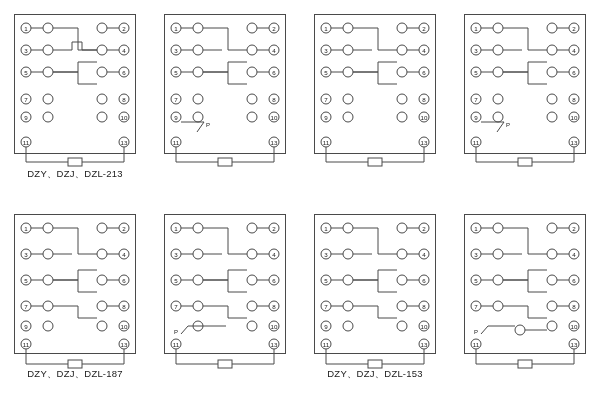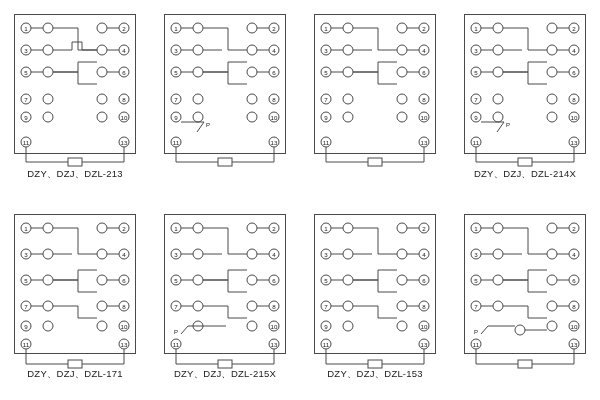--- a/index.html
+++ b/index.html
@@ -278,21 +278,20 @@
         </g>
         <g class="wire">
           <path d="M12 133 V148 H54"></path>
           <path d="M110 133 V148 H68"></path>
           <path d="M17 108 H40 M40 108 L33 118"></path>
         </g>
         <text class="ptext" x="42" y="113">P</text>
         <rect class="coilbox" x="54" y="144" width="14" height="8"></rect>
       </svg>
     </div>
-    <div class="caption">DZY、DZJ、DZL-214X</div>
   </div>
 
   <div class="cell" style="left:0px;top:200px;">
     <div class="diagram">
       <div class="frame"></div>
       <svg width="122" height="140" viewBox="0 0 122 140">
         <g>
           <circle class="term" cx="12" cy="14" r="5"></circle>
             <text class="tlabel" x="12" y="14">1</text>
           <circle class="term" cx="12" cy="40" r="5"></circle>
@@ -347,21 +346,21 @@
           <path d="M39 66 H64 V78 H83"></path>
           <path d="M39 92 H64 V104 H83"></path>
         </g>
         <g class="wire">
           <path d="M12 135 V150 H54"></path>
           <path d="M110 135 V150 H68"></path>
         </g>
         <rect class="coilbox" x="54" y="146" width="14" height="8"></rect>
       </svg>
     </div>
-    <div class="caption">DZY、DZJ、DZL-171</div>
+    <div class="caption">DZY、DZJ、DZL-187</div>
   </div>
 
   <div class="cell" style="left:150px;top:200px;">
     <div class="diagram">
       <div class="frame"></div>
       <svg width="122" height="140" viewBox="0 0 122 140">
         <g>
           <circle class="term" cx="12" cy="14" r="5"></circle>
             <text class="tlabel" x="12" y="14">1</text>
           <circle class="term" cx="12" cy="40" r="5"></circle>
@@ -416,21 +415,20 @@
         </g>
         <g class="wire">
           <path d="M12 135 V150 H54"></path>
           <path d="M110 135 V150 H68"></path>
           <path d="M24 112 H62 M24 112 L17 120"></path>
         </g>
         <text class="ptext" x="10" y="120">P</text>
         <rect class="coilbox" x="54" y="146" width="14" height="8"></rect>
       </svg>
     </div>
-    <div class="caption">DZY、DZJ、DZL-215X</div>
   </div>
 
   <div class="cell" style="left:300px;top:200px;">
     <div class="diagram">
       <div class="frame"></div>
       <svg width="122" height="140" viewBox="0 0 122 140">
         <g>
           <circle class="term" cx="12" cy="14" r="5"></circle>
             <text class="tlabel" x="12" y="14">1</text>
           <circle class="term" cx="12" cy="40" r="5"></circle>

